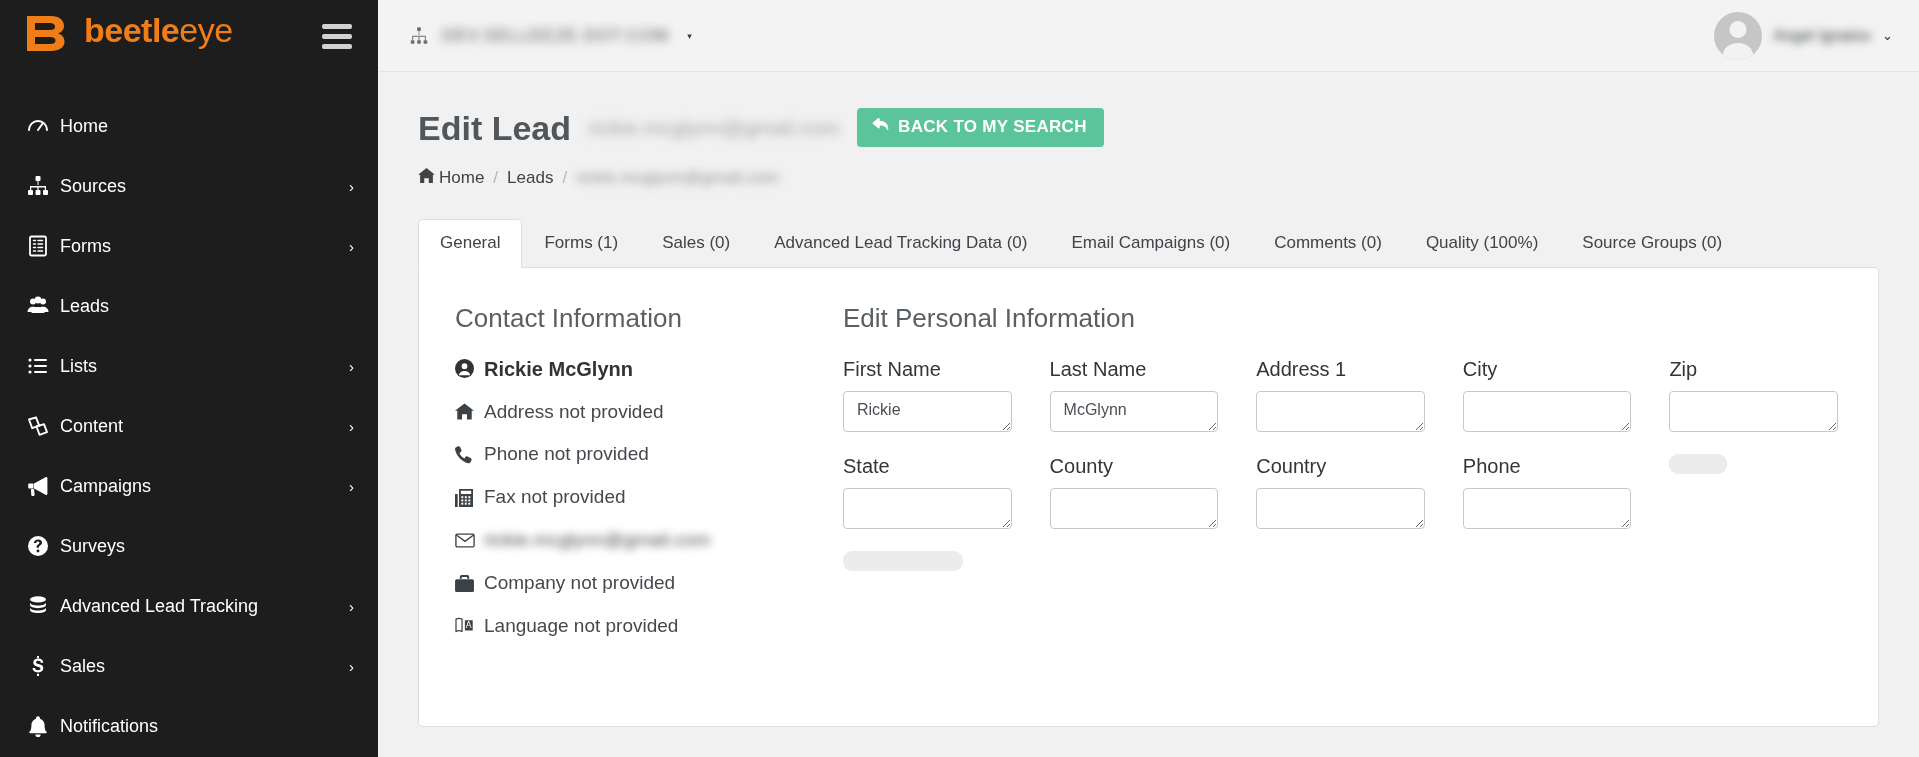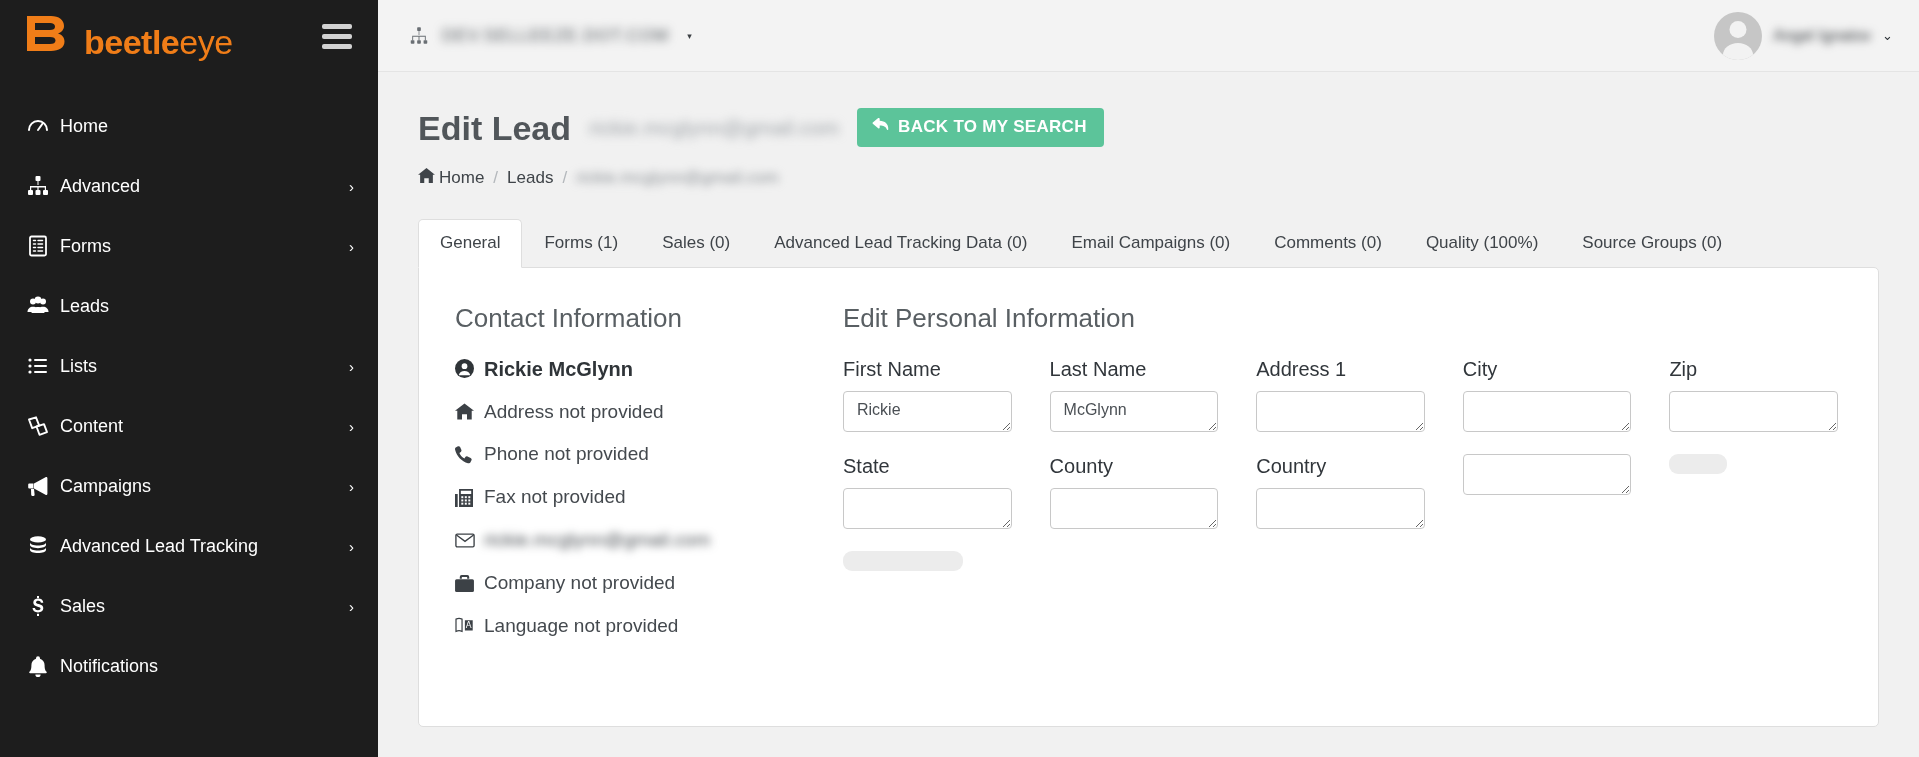--- a/index.html
+++ b/index.html
@@ -13,21 +13,21 @@
 
   
   .sidebar {
     width: 378px; min-width: 378px; height: 757px;
     background: #1d1d1d; position: relative; overflow: hidden;
   }
   .brand-row {
     height: 72px; display: flex; align-items: center;
     padding: 0 26px 0 24px; justify-content: space-between;
   }
-  .brand { display: flex; align-items: flex-end; gap: 14px; }
+  .brand { display: flex; align-items: flex-start; gap: 14px; }
   .brand-mark { width: 46px; height: 46px; display: block; }
   .brand-text { font-size: 34px; letter-spacing: -0.5px; line-height: 1; }
   .brand-text .b1 { color: #f07d18; font-weight: bold; }
   .brand-text .b2 { color: #f07d18; font-weight: 300; }
   .hamburger {
     width: 30px; display: flex; flex-direction: column; gap: 5px; cursor: pointer;
   }
   .hamburger span {
     display: block; height: 5px; width: 30px;
     background: #d2d2d2; border-radius: 2px;
@@ -194,21 +194,21 @@
       <div class="nav-item">
         <span class="nav-ico">
           <svg width="24" height="24" viewBox="0 0 24 24" fill="#fff">
               <rect x="9.5" y="2" width="5" height="5" rx="1"></rect>
               <rect x="2" y="16" width="5" height="5" rx="1"></rect>
               <rect x="9.5" y="16" width="5" height="5" rx="1"></rect>
               <rect x="17" y="16" width="5" height="5" rx="1"></rect>
               <path d="M11.5 7h1v4h-1zM4 12h16v1.4H4zM4 12h1.2v4.3H4zM18.8 12H20v4.3h-1.2zM11.4 12h1.2v4.3h-1.2z"></path>
             </svg>
         </span>
-        <span class="nav-label">Advanced</span>
+        <span class="nav-label">Sources</span>
         <span class="nav-caret">›</span>
       </div>
       <div class="nav-item">
         <span class="nav-ico">
           <svg width="24" height="24" viewBox="0 0 24 24" fill="none" stroke="#fff" stroke-width="1.8">
               <rect x="4" y="2.5" width="16" height="19" rx="1.5"></rect>
               <path d="M7.5 6.5h2M7.5 10h2M7.5 13.5h2M7.5 17h2M12 6.5h4.5M12 10h4.5M12 13.5h4.5M12 17h4.5" stroke-width="1.5" stroke-linecap="round"></path>
             </svg>
         </span>
         <span class="nav-label">Forms</span>
@@ -254,20 +254,30 @@
       <div class="nav-item">
         <span class="nav-ico">
           <svg width="24" height="24" viewBox="0 0 24 24" fill="#fff">
               <path d="M19.5 3.2 8 9.5v5L19.5 20.8c.9.5 1.9-.1 1.9-1.1V4.3c0-1-1-1.6-1.9-1.1z"></path>
               <path d="M3.2 9.5h4.3v5H3.2a1 1 0 0 1-1-1v-3a1 1 0 0 1 1-1z"></path>
               <path d="M5 15h3l.6 5.4c.1.9-.6 1.6-1.5 1.6h-.4c-.8 0-1.4-.6-1.5-1.3z"></path>
             </svg>
         </span>
         <span class="nav-label">Campaigns</span>
         <span class="nav-caret">›</span>
+      </div>
+      <div class="nav-item">
+        <span class="nav-ico">
+          <svg width="24" height="24" viewBox="0 0 24 24" fill="#fff">
+              <circle cx="12" cy="12" r="10"></circle>
+              <path d="M12 5.6c-2.3 0-3.9 1.3-4.1 3.3h2.4c.1-.8.7-1.3 1.6-1.3.9 0 1.5.5 1.5 1.2 0 .7-.3 1-1.3 1.7-1.1.7-1.6 1.4-1.5 2.6v.6h2.3v-.4c0-.8.3-1.2 1.3-1.8 1.2-.8 1.8-1.6 1.8-2.9 0-1.8-1.6-3-4-3z" fill="#1d1d1d"></path>
+              <circle cx="12" cy="17" r="1.4" fill="#1d1d1d"></circle>
+            </svg>
+        </span>
+        <span class="nav-label">Surveys</span>
       </div>
       <div class="nav-item">
         <span class="nav-ico">
           <svg width="24" height="24" viewBox="0 0 24 24" fill="#fff">
               <ellipse cx="12" cy="5.4" rx="8" ry="3.1"></ellipse>
               <path d="M4 8.5c0 1.7 3.6 3.1 8 3.1s8-1.4 8-3.1v2.6c0 1.7-3.6 3.1-8 3.1s-8-1.4-8-3.1z"></path>
               <path d="M4 13.4c0 1.7 3.6 3.1 8 3.1s8-1.4 8-3.1V16c0 1.7-3.6 3.1-8 3.1s-8-1.4-8-3.1z"></path>
             </svg>
         </span>
         <span class="nav-label">Advanced Lead Tracking</span>
@@ -475,20 +485,21 @@
               </div>
               <div class="field">
                 <label class="field-label">County</label>
                 <textarea class="field-input" style=""></textarea>
               </div>
               <div class="field">
                 <label class="field-label">Country</label>
                 <textarea class="field-input" style=""></textarea>
               </div>
               <div class="field">
+                <label class="field-label">Phone</label>
                 <textarea class="field-input" style=""></textarea>
               </div>
               <div class="field">
                 <label class="field-label ghost"></label>
               </div>
               <div class="field">
                 <label class="field-label ghost w2"></label>
               </div>
               <div class="field"></div>
             </div>

